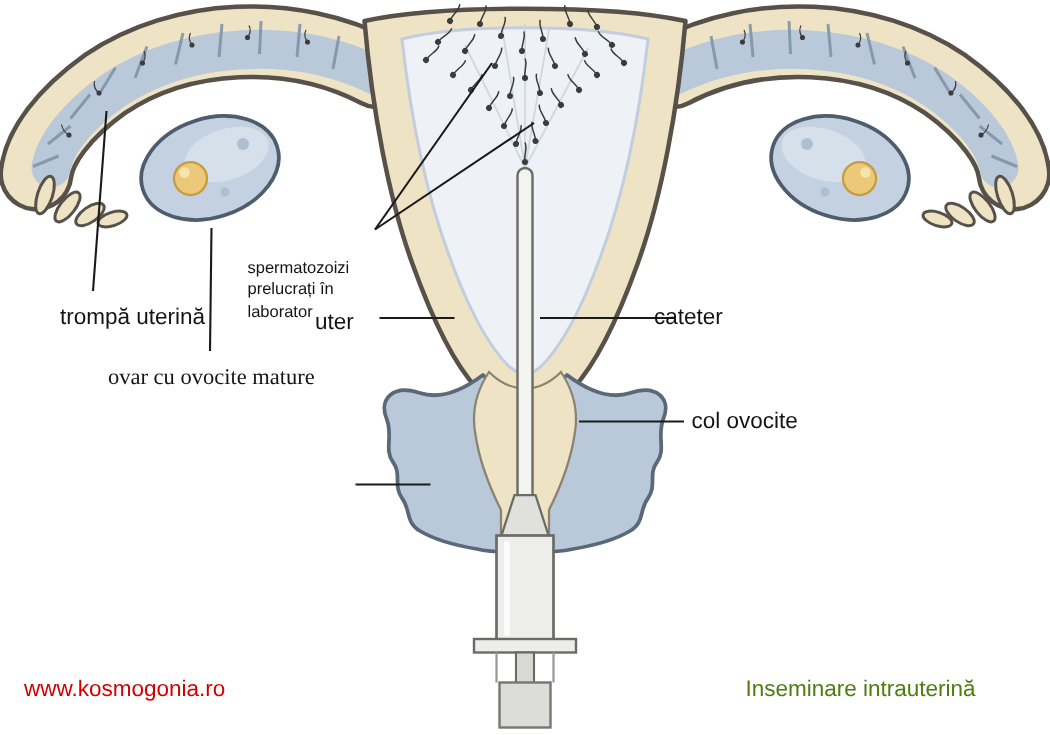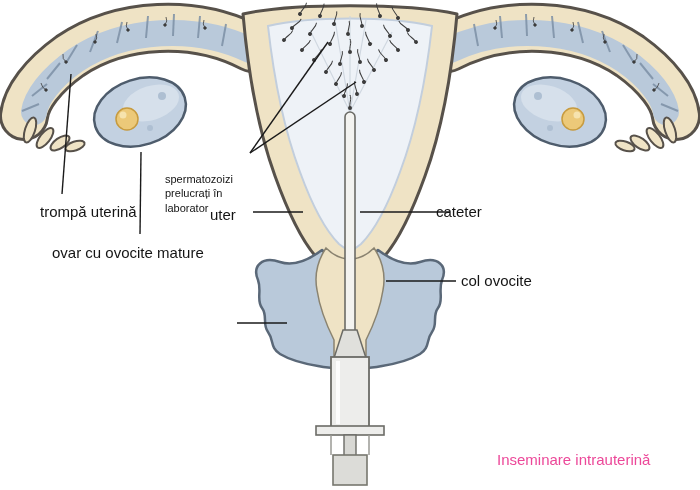--- a/index.html
+++ b/index.html
@@ -4,21 +4,21 @@
 <style>
   html,body{margin:0;padding:0;background:#fff;}
   .stage{
     position:relative;width:700px;height:490px;background:#ffffff;
     font-family:"Liberation Sans",sans-serif;overflow:hidden;
   }
   .stage svg{position:absolute;left:0;top:0;}
   .label{position:absolute;color:#141414;font-size:15px;white-space:nowrap;}
   .label.small{font-size:11px;white-space:normal;line-height:1.3;}
   .label.website{color:#d40000;}
-  .label.title{color:#ec4899;}
+  .label.title{color:#4d7c0f;}
 </style>
 </head>
 <body>
 
 <div class="stage">
 
   <svg width="700" height="490" viewBox="0 0 700 490" xmlns="http://www.w3.org/2000/svg" xmlns:xlink="http://www.w3.org/1999/xlink">
 
     <g id="wing">
 
@@ -236,25 +236,26 @@
       <line x1="250" y1="153" x2="356" y2="82"></line>
       <line x1="253" y1="212" x2="303" y2="212"></line>
       <line x1="360" y1="212" x2="450" y2="212"></line>
       <line x1="386" y1="281" x2="456" y2="281"></line>
       <line x1="237" y1="323" x2="287" y2="323"></line>
     </g>
   </svg>
 
   <div class="label" style="left:4px; top:203px;margin-left:36px;">trompă uterină</div>
 
-  <div class="label" style="left:52px; top:244px;">ovar cu ovocite mature</div>
+  <div class="label" style="left:72px; top:244px;font-family:Liberation Serif, serif;">ovar cu ovocite mature</div>
 
   <div class="label small" style="left:165px; top:172px; width:98px;">spermatozoizi prelucrați în laborator</div>
 
   <div class="label" style="left:210px; top:206px;">uter</div>
 
   <div class="label" style="left:436px; top:203px;">cateter</div>
 
   <div class="label" style="left:461px; top:272px;">col ovocite</div>
 
+  <div class="label website" style="left:16px; top:451px;">www.kosmogonia.ro</div>
 
   <div class="label title" style="left:497px; top:451px;">Inseminare intrauterină</div>
 </div>
 
 </body></html>

